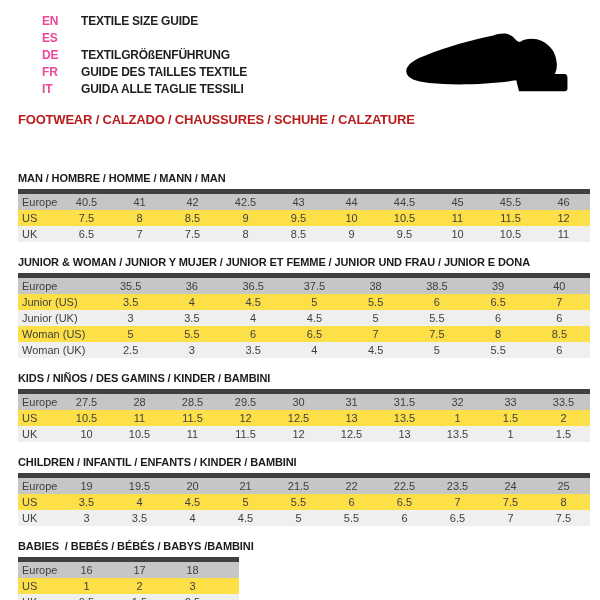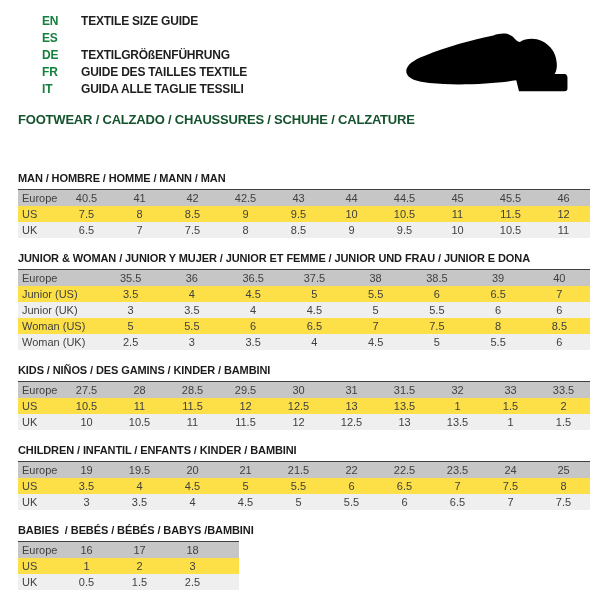--- a/index.html
+++ b/index.html
@@ -3,36 +3,36 @@
 <meta charset="utf-8">
 <style>
   html,body{margin:0;padding:0;background:#ffffff;}
   .page{
     position:relative;width:600px;height:600px;background:#ffffff;overflow:hidden;
     font-family:"Liberation Sans","DejaVu Sans",sans-serif;
   }
   
   .lang-block{position:absolute;top:13px;left:23px;}
   .lang-row{display:flex;line-height:17px;}
-  .lang-code{width:39px;font-weight:bold;font-size:12px;color:#15803d;letter-spacing:-0.2px;padding-left:19px;}
+  .lang-code{width:39px;font-weight:bold;font-size:12px;color:#ec4899;letter-spacing:-0.2px;padding-left:19px;}
   .lang-label{font-weight:bold;font-size:12px;color:#1e1e1e;letter-spacing:-0.2px;white-space:pre;}
   .category-title{
     position:absolute;top:112px;left:18px;
-    font-weight:bold;font-size:13px;color:#14532d;letter-spacing:-0.2px;white-space:pre;
+    font-weight:bold;font-size:13px;color:#b91c1c;letter-spacing:-0.2px;white-space:pre;
   }
   
   .shoe{position:absolute;left:398px;top:31px;}
   
   .sections{position:absolute;top:172px;left:18px;width:572px;}
   .size-section{margin-bottom:14px;}
   .section-title{
     font-size:11px;font-weight:bold;color:#1b1b1b;line-height:13px;
     margin:0 0 4px 0;letter-spacing:-0.1px;white-space:pre;
   }
-  table.size-table{border-collapse:collapse;table-layout:fixed;width:572px;border-top:1px solid #404040;}
+  table.size-table{border-collapse:collapse;table-layout:fixed;width:572px;border-top:5px solid #404040;}
   table.size-table.narrow{width:221px;}
   col.col-label{width:42px;}
   table.wide-label col.col-label{width:82px;}
   table.narrow col.col-size{width:53px;}
   table.narrow col.col-spacer{width:20px;}
   .size-table td{
     font-size:11px;line-height:16px;height:16px;padding:0;
     text-align:center;color:#3f3f3f;overflow:hidden;white-space:nowrap;
   }
   .size-table td.row-label{text-align:left;padding-left:4px;}

